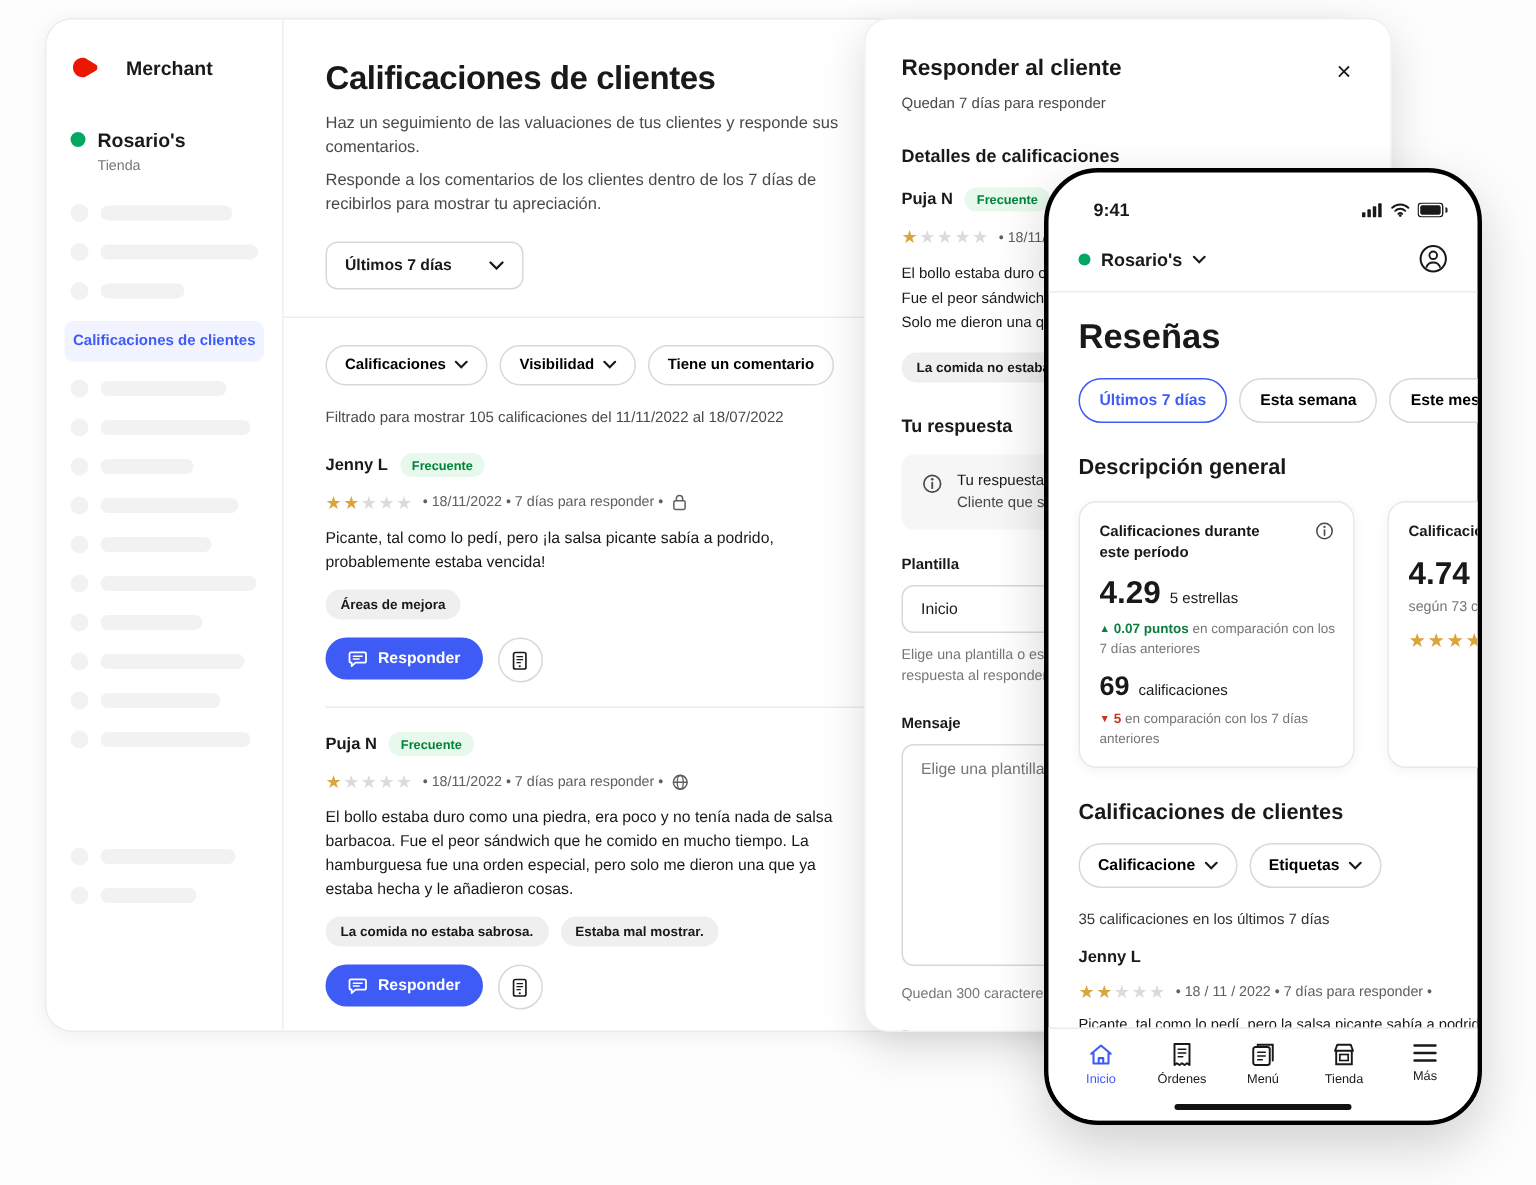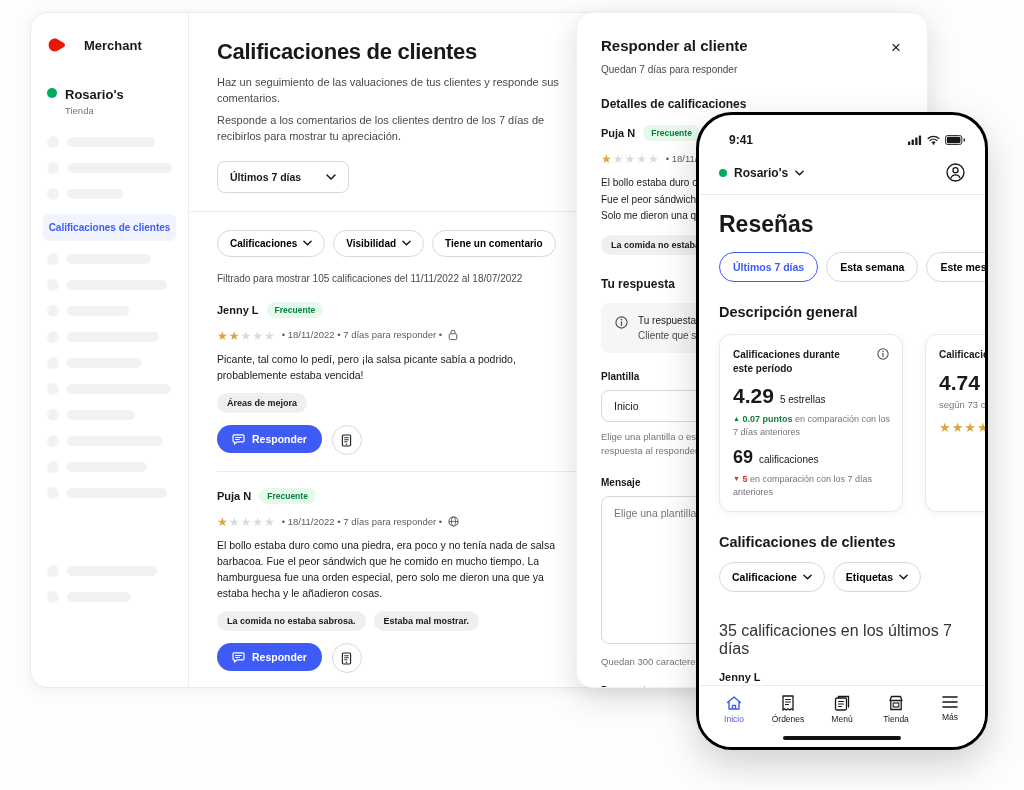--- a/index.html
+++ b/index.html
@@ -90,21 +90,21 @@
 .big{font-size:21px;font-weight:800}
 .unit{font-size:10px;margin-left:6px}
 .delta{font-size:9px;color:#767676;line-height:1.4;margin-top:5px;width:158px}
 .delta .v{font-weight:700}
 .up{color:#0E7E3E}.down{color:#C03A21}
 .tri{font-size:7px;vertical-align:1px}
 .basedon{font-size:9.5px;color:#767676;margin-top:4px;white-space:nowrap}
 .card-stars{margin-top:8px;white-space:nowrap}
 .card-stars .st{font-size:13px}
 .ph-pills{display:flex;gap:8px;margin-top:12px}
-.ph-sum{font-size:16px;color:#333;margin-top:30px}
+.ph-sum{font-size:10px;color:#333;margin-top:16px}
 .ph-rev-name{font-size:11px;font-weight:800;margin-top:13px}
 .ph-rev-text{font-size:9.8px;margin-top:8px;white-space:nowrap}
 .ph-nav{position:absolute;left:0;right:0;bottom:0;height:62px;border-top:1px solid #ececec;display:flex;padding:9px 8px 0;background:#fff}
 .nav-item{flex:1;display:flex;flex-direction:column;align-items:center;gap:3px;font-size:8.5px;color:#191919;cursor:pointer}
 .nav-item.active{color:#3F5BF6}
 .home-ind{position:absolute;bottom:7px;left:50%;transform:translateX(-50%);width:118px;height:4px;border-radius:3px;background:#111}
 </style>
 </head>
 <body>
 

